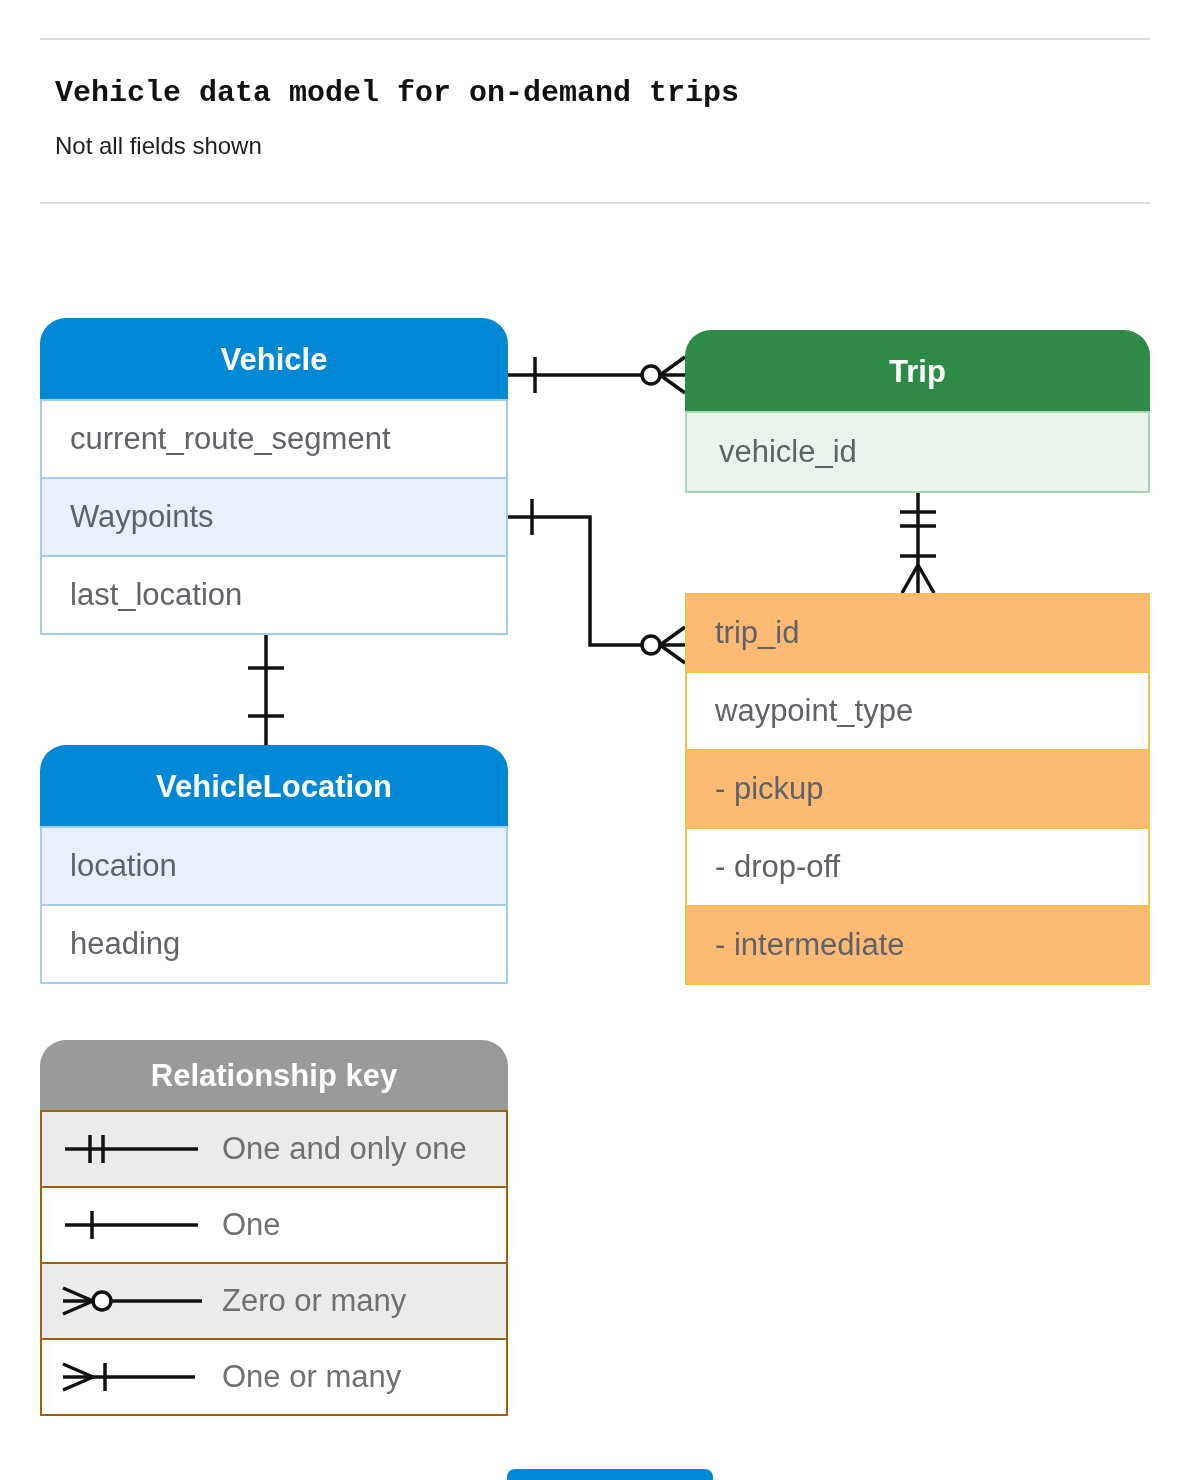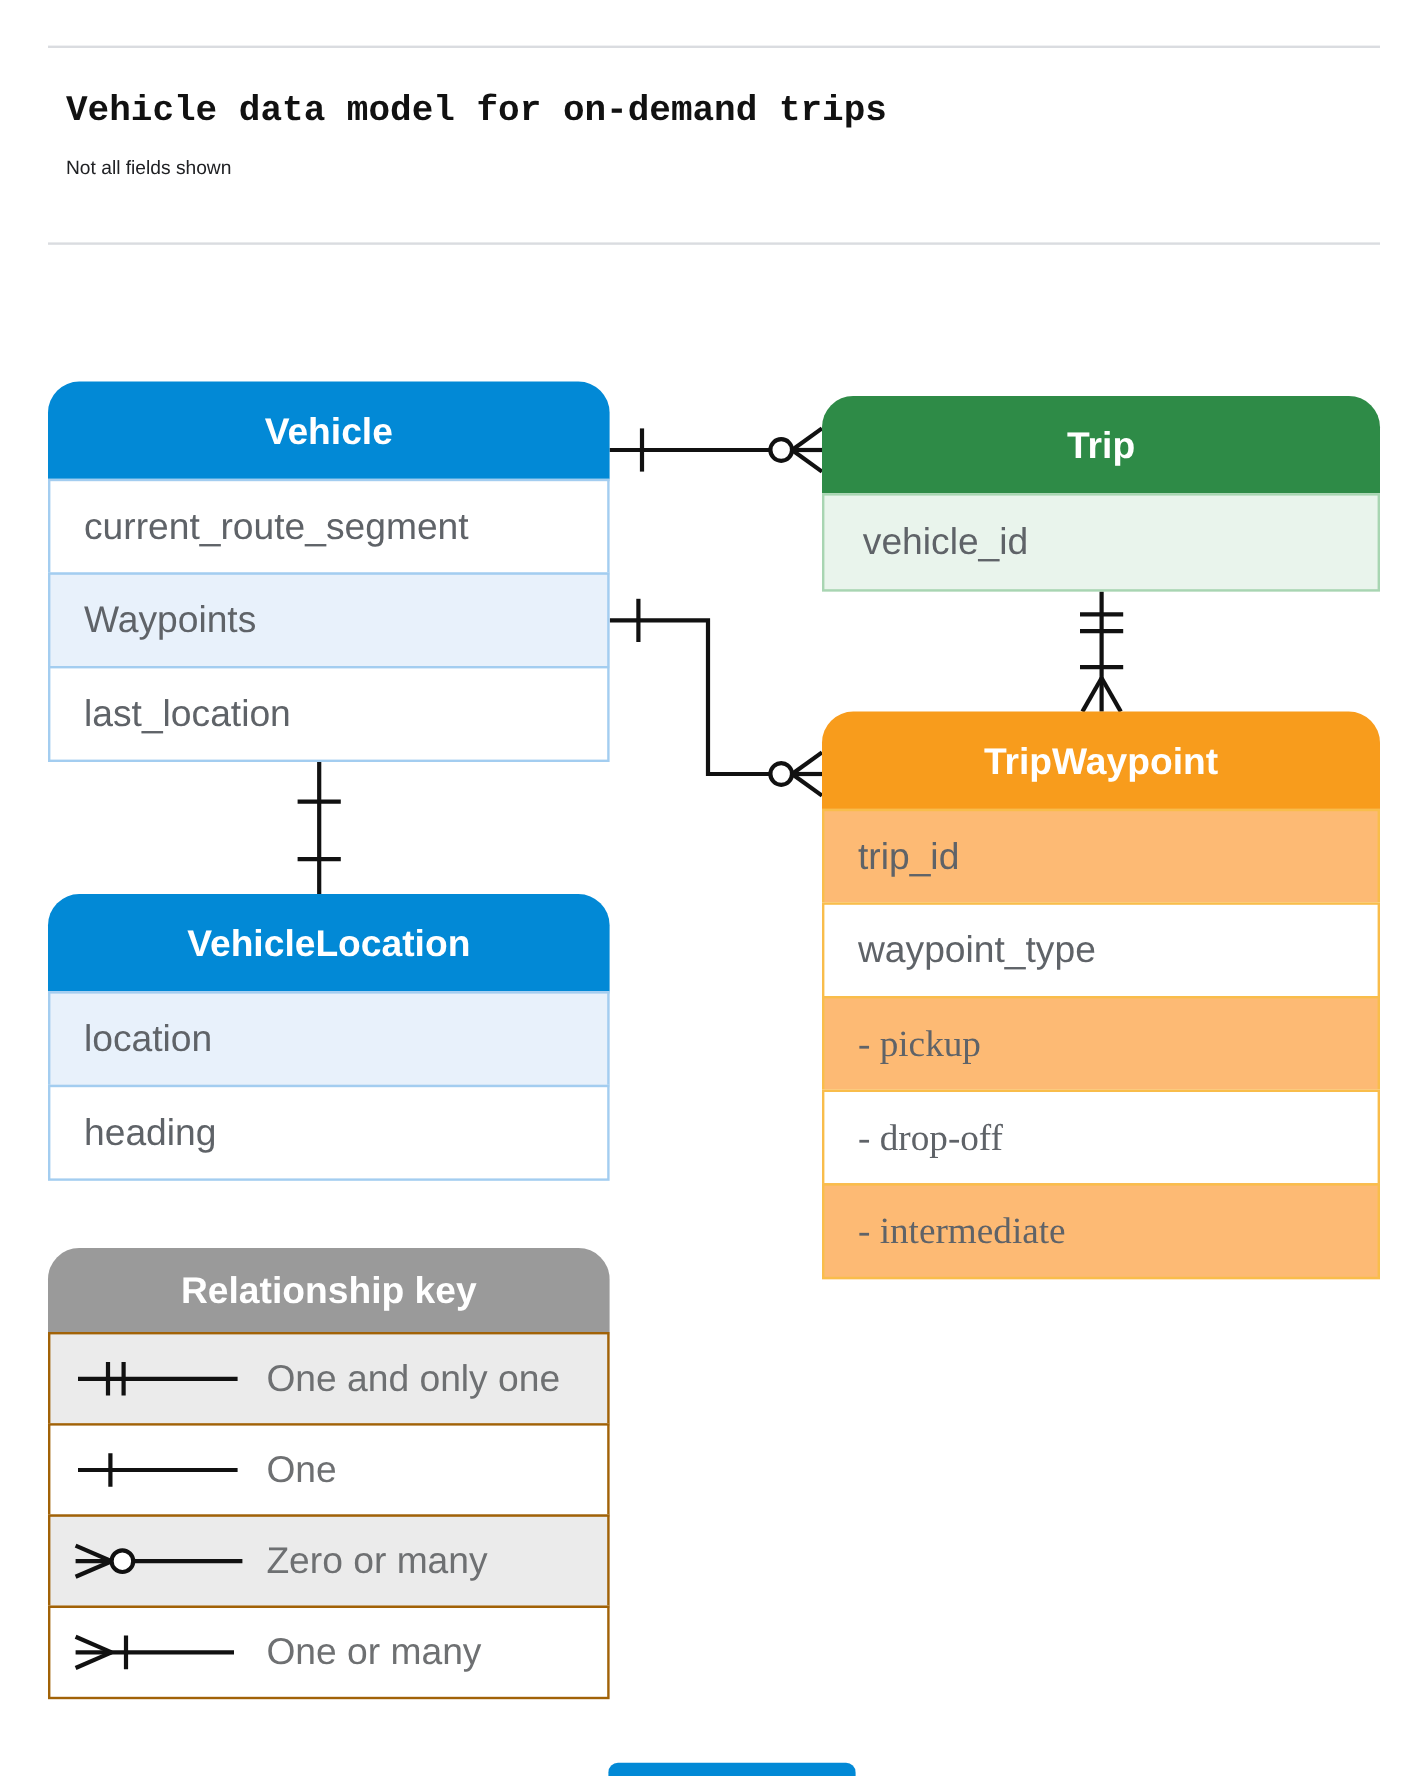--- a/index.html
+++ b/index.html
@@ -2,34 +2,34 @@
 <html><head>
 <meta charset="utf-8">
 <style>
   html,body{margin:0;padding:0;background:#ffffff;}
   .canvas{
     position:relative;width:1190px;height:1480px;background:#ffffff;
     font-family:"Liberation Sans", sans-serif;overflow:hidden;
   }
   .rule{position:absolute;left:40px;width:1110px;height:0;border-top:2px solid #dadce0;}
   .page-title{position:absolute;left:55px;top:76px;font-size:30px;font-weight:700;color:#111111;letter-spacing:0;font-family:Liberation Mono, monospace;}
-  .page-subtitle{position:absolute;left:55px;top:132px;font-size:16px;color:#202124;}
+  .page-subtitle{position:absolute;left:55px;top:132px;font-size:24px;color:#202124;}
 
   .entity{position:absolute;}
   .entity .hdr{
     height:83px;border-radius:26px 26px 0 0;display:flex;align-items:center;justify-content:center;
     color:#ffffff;font-size:31px;font-weight:700;
   }
   .entity .row{
     height:80px;box-sizing:border-box;display:flex;align-items:center;
     padding-left:28px;font-size:31px;color:#5f6368;background:#ffffff;
     border:2px solid transparent;margin-top:-2px;
   }
   .entity .row:first-of-type{margin-top:0;}
-  .entity .row.sub{font-family:Liberation Serif, serif;}
+  .entity .row.sub{}
 
   .blue  .hdr{background:#0289d6;}
   .blue  .row{border-color:#a3cdf0;text-align:center;}
   .blue  .row.hl{background:#e8f1fb;}
   .green .hdr{background:#2e8b47;}
   .green .row{border-color:#a8d5b2;}
   .green .row.hl{background:#e9f4ec;padding-left:32px;}
   .orange .hdr{background:#f89c1c;}
   .orange .row{border-color:#f9bd4b;}
   .orange .row.hl{background:#fdba74;}
@@ -116,21 +116,20 @@
     <div class="row hl">Waypoints</div>
     <div class="row">last_location</div>
   </div>
 
   <div class="entity green" style="left:685px;top:330px;width:465px">
     <div class="hdr">Trip</div>
     <div class="row hl" style="height:82px">vehicle_id</div>
   </div>
 
   <div class="entity orange" style="left:685px;top:593px;width:465px">
-    <div class="hdr">TripWaypoint</div>
     <div class="row hl">trip_id</div>
     <div class="row">waypoint_type</div>
     <div class="row hl sub">- pickup</div>
     <div class="row sub">- drop-off</div>
     <div class="row hl sub">- intermediate</div>
   </div>
 
   <div class="entity blue" style="left:40px;top:745px;width:468px">
     <div class="hdr">VehicleLocation</div>
     <div class="row hl">location</div>

